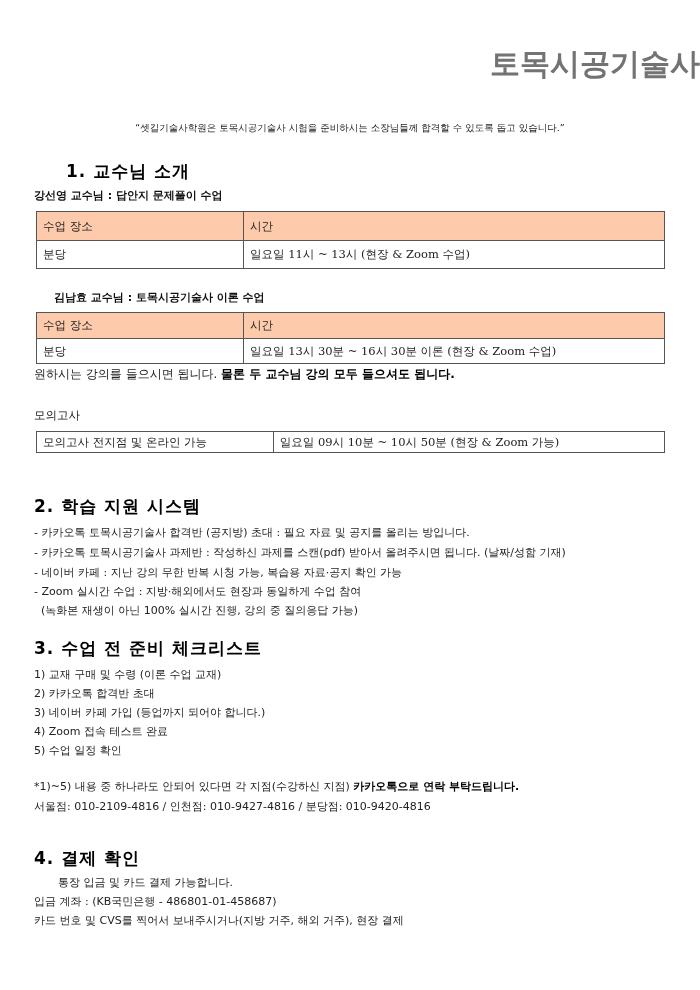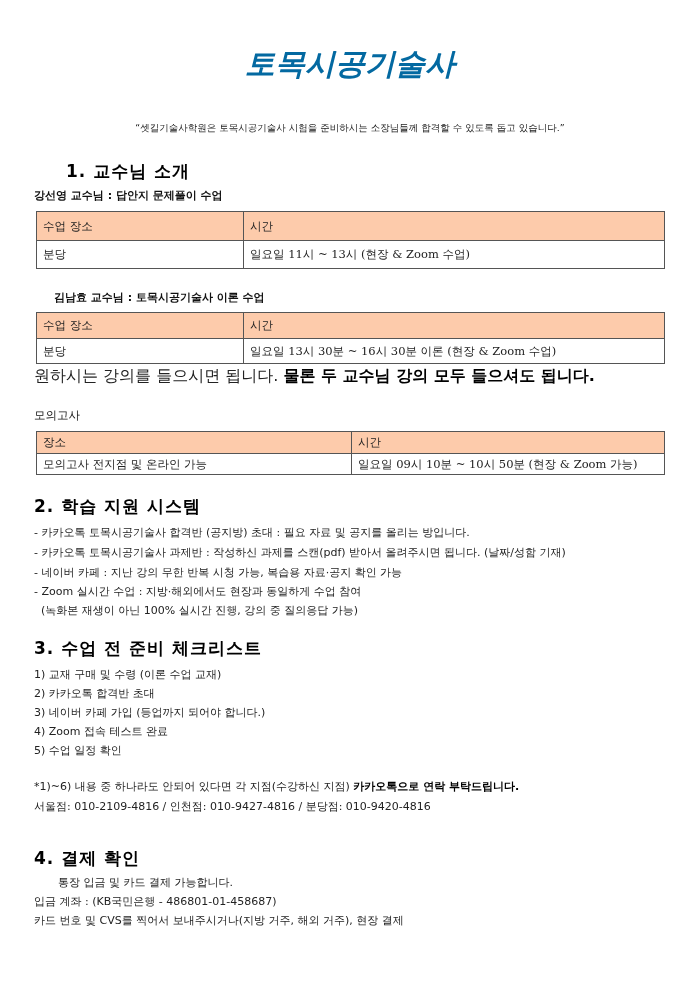--- a/index.html
+++ b/index.html
@@ -1,20 +1,20 @@
 <!DOCTYPE html>
 <html><head>
 <meta charset="utf-8">
 <style>
   html, body { margin: 0; padding: 0; background: #ffffff; }
   body { width: 700px; height: 990px; position: relative; overflow: hidden;
          font-family: "DejaVu Sans", "Liberation Sans", sans-serif; color: #111; }
   .abs { position: absolute; }
-  .title { left: 0; width: 700px; top: 44px; text-align: center; font-size: 30px;
-           font-weight: bold; letter-spacing: 0px; color: #0369a1; font-style: italic; }
+  .title { left: 0; width: 700px; top: 44px; text-align: right; font-size: 30px;
+           font-weight: bold; letter-spacing: 0px; color: #737373; }
   .subtitle { left: 0; width: 700px; top: 122px; text-align: center; font-size: 9.5px; color: #222; }
   .h2 { left: 34px; font-size: 17px; font-weight: bold; color: #000; letter-spacing: 1px; }
   .sub { left: 34px; font-size: 11px; font-weight: bold; color: #111; }
   .line { left: 34px; font-size: 11px; color: #222; white-space: nowrap; }
   table.t { position: absolute; left: 36px; width: 629px; border-collapse: collapse; font-size: 11.5px;
             font-family: "DejaVu Serif", "Liberation Serif", serif; }
   table.t td { border: 1px solid #555; padding: 0 6px; color: #222; }
   table.t tr.hd td { background: #fdcbab; }
   .bold { font-weight: bold; color: #000; }
 </style>
@@ -45,31 +45,27 @@
       <tr class="hd" style="height:26px;">
     <td style="width:194px;">수업 장소</td>
     <td>시간</td>
   </tr>
   <tr style="height:25px;">
     <td>분당</td>
     <td>일요일 13시 30분 ~ 16시 30분 이론 (현장 &amp;  Zoom 수업)</td>
   </tr>
 </tbody>
   </table>
-<div class="abs line" style="top:366px; font-size:16px;">
+<div class="abs line" style="top:366px; font-size:12px;">
   <span>원하시는 강의를 들으시면 됩니다. </span><span class="bold">물론 두 교수님 강의 모두 들으셔도 됩니다.</span>
 </div>
 
 <div class="abs line" style="top:408px; font-size:11.5px; color:#111;">모의고사</div>
 <table class="t" style="top:431px;">
   <tbody>
-      <tr class="hd" style="height:22px;">
-    <td style="width:302px;">장소</td>
-    <td>시간</td>
-  </tr>
   <tr style="height:21px;">
     <td>모의고사 전지점 및 온라인 가능</td>
     <td>일요일 09시 10분 ~ 10시 50분 (현장 &amp; Zoom 가능)</td>
   </tr>
 </tbody>
   </table>
 
 <div class="abs h2" style="top:495px;">2. 학습 지원 시스템</div>
 <div class="abs line" style="top:525px;">- 카카오톡 토목시공기술사 합격반 (공지방) 초대 : 필요 자료 및 공지를 올리는 방입니다.</div>
 <div class="abs line" style="top:545px;">- 카카오톡 토목시공기술사 과제반 : 작성하신 과제를 스캔(pdf) 받아서 올려주시면 됩니다. (날짜/성함 기재)</div>
@@ -77,20 +73,20 @@
 <div class="abs line" style="top:584px;">- Zoom 실시간 수업 : 지방·해외에서도 현장과 동일하게 수업 참여</div>
 <div class="abs line" style="top:603px; white-space:pre;">  (녹화본 재생이 아닌 100% 실시간 진행, 강의 중 질의응답 가능)</div>
 
 <div class="abs h2" style="top:637px;">3. 수업 전 준비 체크리스트</div>
 <div class="abs line" style="top:667px;">1) 교재 구매 및 수령 (이론 수업 교재)</div>
 <div class="abs line" style="top:686px;">2) 카카오톡 합격반 초대</div>
 <div class="abs line" style="top:705px;">3) 네이버 카페 가입 (등업까지 되어야 합니다.)</div>
 <div class="abs line" style="top:724px;">4) Zoom 접속 테스트 완료</div>
 <div class="abs line" style="top:743px;">5) 수업 일정 확인</div>
 <div class="abs line" style="top:779px;">
-  <span>*1)~6) 내용 중 하나라도 안되어 있다면 각 지점(수강하신 지점) </span><span class="bold">카카오톡으로 연락 부탁드립니다.</span>
+  <span>*1)~5) 내용 중 하나라도 안되어 있다면 각 지점(수강하신 지점) </span><span class="bold">카카오톡으로 연락 부탁드립니다.</span>
 </div>
 <div class="abs line" style="top:799px;">서울점: 010-2109-4816 / 인천점: 010-9427-4816 / 분당점: 010-9420-4816</div>
 
 <div class="abs h2" style="top:847px;">4. 결제 확인</div>
 <div class="abs line" style="top:875px;margin-left:24px;">통장 입금 및 카드 결제 가능합니다.</div>
 <div class="abs line" style="top:894px;">입금 계좌 : (KB국민은행 - 486801-01-458687)</div>
 <div class="abs line" style="top:913px;">카드 번호 및 CVS를 찍어서 보내주시거나(지방 거주, 해외 거주), 현장 결제</div>
 
 </body></html>

